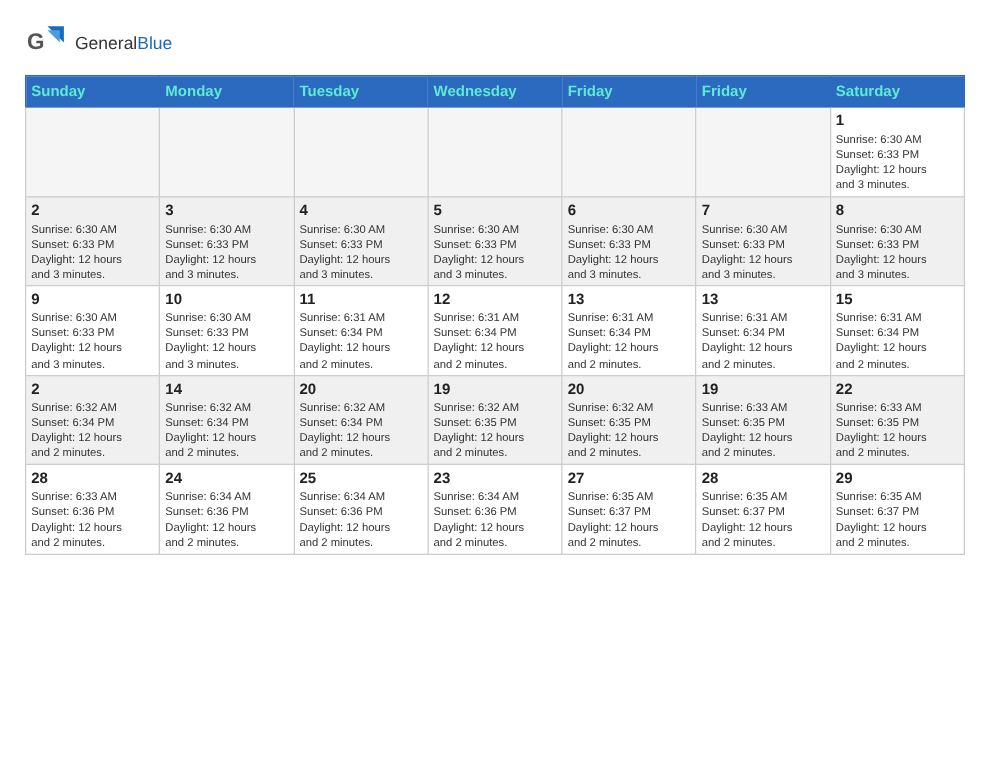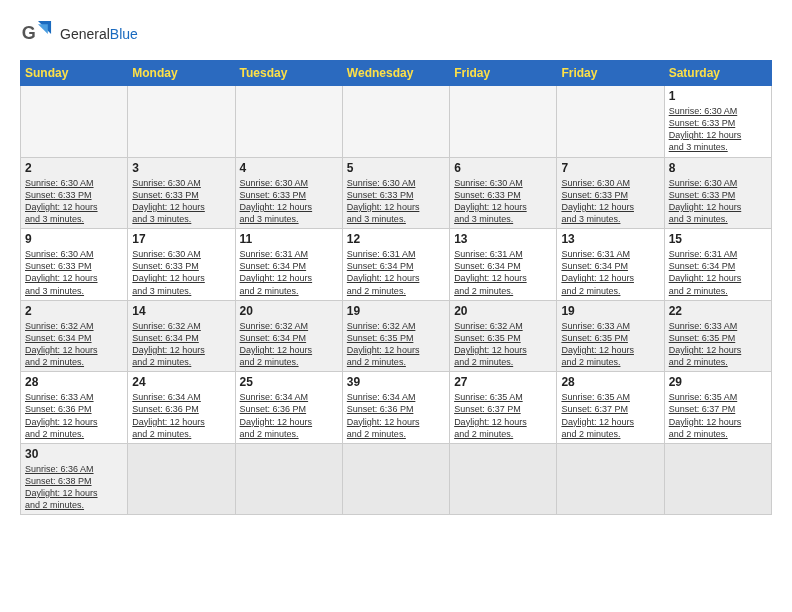--- a/index.html
+++ b/index.html
@@ -52,21 +52,21 @@
       font-size: 14px;
       color: #555;
     }
     .calendar {
       width: 100%;
       border-collapse: collapse;
       border: 1px solid #ccc;
     }
     .calendar th {
       background: #2b6abf;
-      color: #fde047;
+      color: #5eead4;
       font-size: 12px;
       font-weight: bold;
       padding: 5px 4px;
       text-align: left;
       border: 1px solid #2b6abf;
     }
     .calendar td {
       border: 1px solid #ccc;
       vertical-align: top;
       padding: 3px 4px;
@@ -81,21 +81,20 @@
       font-size: 12px;
       font-weight: bold;
       color: #222;
       display: block;
       margin-bottom: 2px;
     }
     .day-info {
       font-size: 9px;
       color: #333;
       line-height: 1.35;
-      text-decoration: underline;
     }
     .row-shade td {
       background: #f0f0f0;
     }
     .row-shade td.empty {
       background: #e8e8e8;
     }
   </style>
 </head>
 <body>
@@ -202,21 +201,21 @@
         </tr>
         <tr>
           <td>
             <span class="day-num">9</span>
             <div class="day-info" style="white-space: pre-line;">Sunrise: 6:30 AM
 Sunset: 6:33 PM
 Daylight: 12 hours
 and 3 minutes.</div>
           </td>
           <td>
-            <span class="day-num">17</span>
+            <span class="day-num">10</span>
             <div class="day-info" style="white-space: pre-line;">Sunrise: 6:30 AM
 Sunset: 6:33 PM
 Daylight: 12 hours
 and 3 minutes.</div>
           </td>
           <td>
             <span class="day-num">11</span>
             <div class="day-info" style="white-space: pre-line;">Sunrise: 6:31 AM
 Sunset: 6:34 PM
 Daylight: 12 hours
@@ -318,21 +317,21 @@
 and 2 minutes.</div>
           </td>
           <td>
             <span class="day-num">25</span>
             <div class="day-info" style="white-space: pre-line;">Sunrise: 6:34 AM
 Sunset: 6:36 PM
 Daylight: 12 hours
 and 2 minutes.</div>
           </td>
           <td>
-            <span class="day-num">39</span>
+            <span class="day-num">23</span>
             <div class="day-info" style="white-space: pre-line;">Sunrise: 6:34 AM
 Sunset: 6:36 PM
 Daylight: 12 hours
 and 2 minutes.</div>
           </td>
           <td>
             <span class="day-num">27</span>
             <div class="day-info" style="white-space: pre-line;">Sunrise: 6:35 AM
 Sunset: 6:37 PM
 Daylight: 12 hours
@@ -346,30 +345,15 @@
 and 2 minutes.</div>
           </td>
           <td>
             <span class="day-num">29</span>
             <div class="day-info" style="white-space: pre-line;">Sunrise: 6:35 AM
 Sunset: 6:37 PM
 Daylight: 12 hours
 and 2 minutes.</div>
           </td>
         </tr>
-        <tr class="row-shade">
-          <td>
-            <span class="day-num">30</span>
-            <div class="day-info" style="white-space: pre-line;">Sunrise: 6:36 AM
-Sunset: 6:38 PM
-Daylight: 12 hours
-and 2 minutes.</div>
-          </td>
-          <td class="empty"></td>
-          <td class="empty"></td>
-          <td class="empty"></td>
-          <td class="empty"></td>
-          <td class="empty"></td>
-          <td class="empty"></td>
-        </tr>
       </tbody>
   </table>
 </div>
 
 </body></html>

